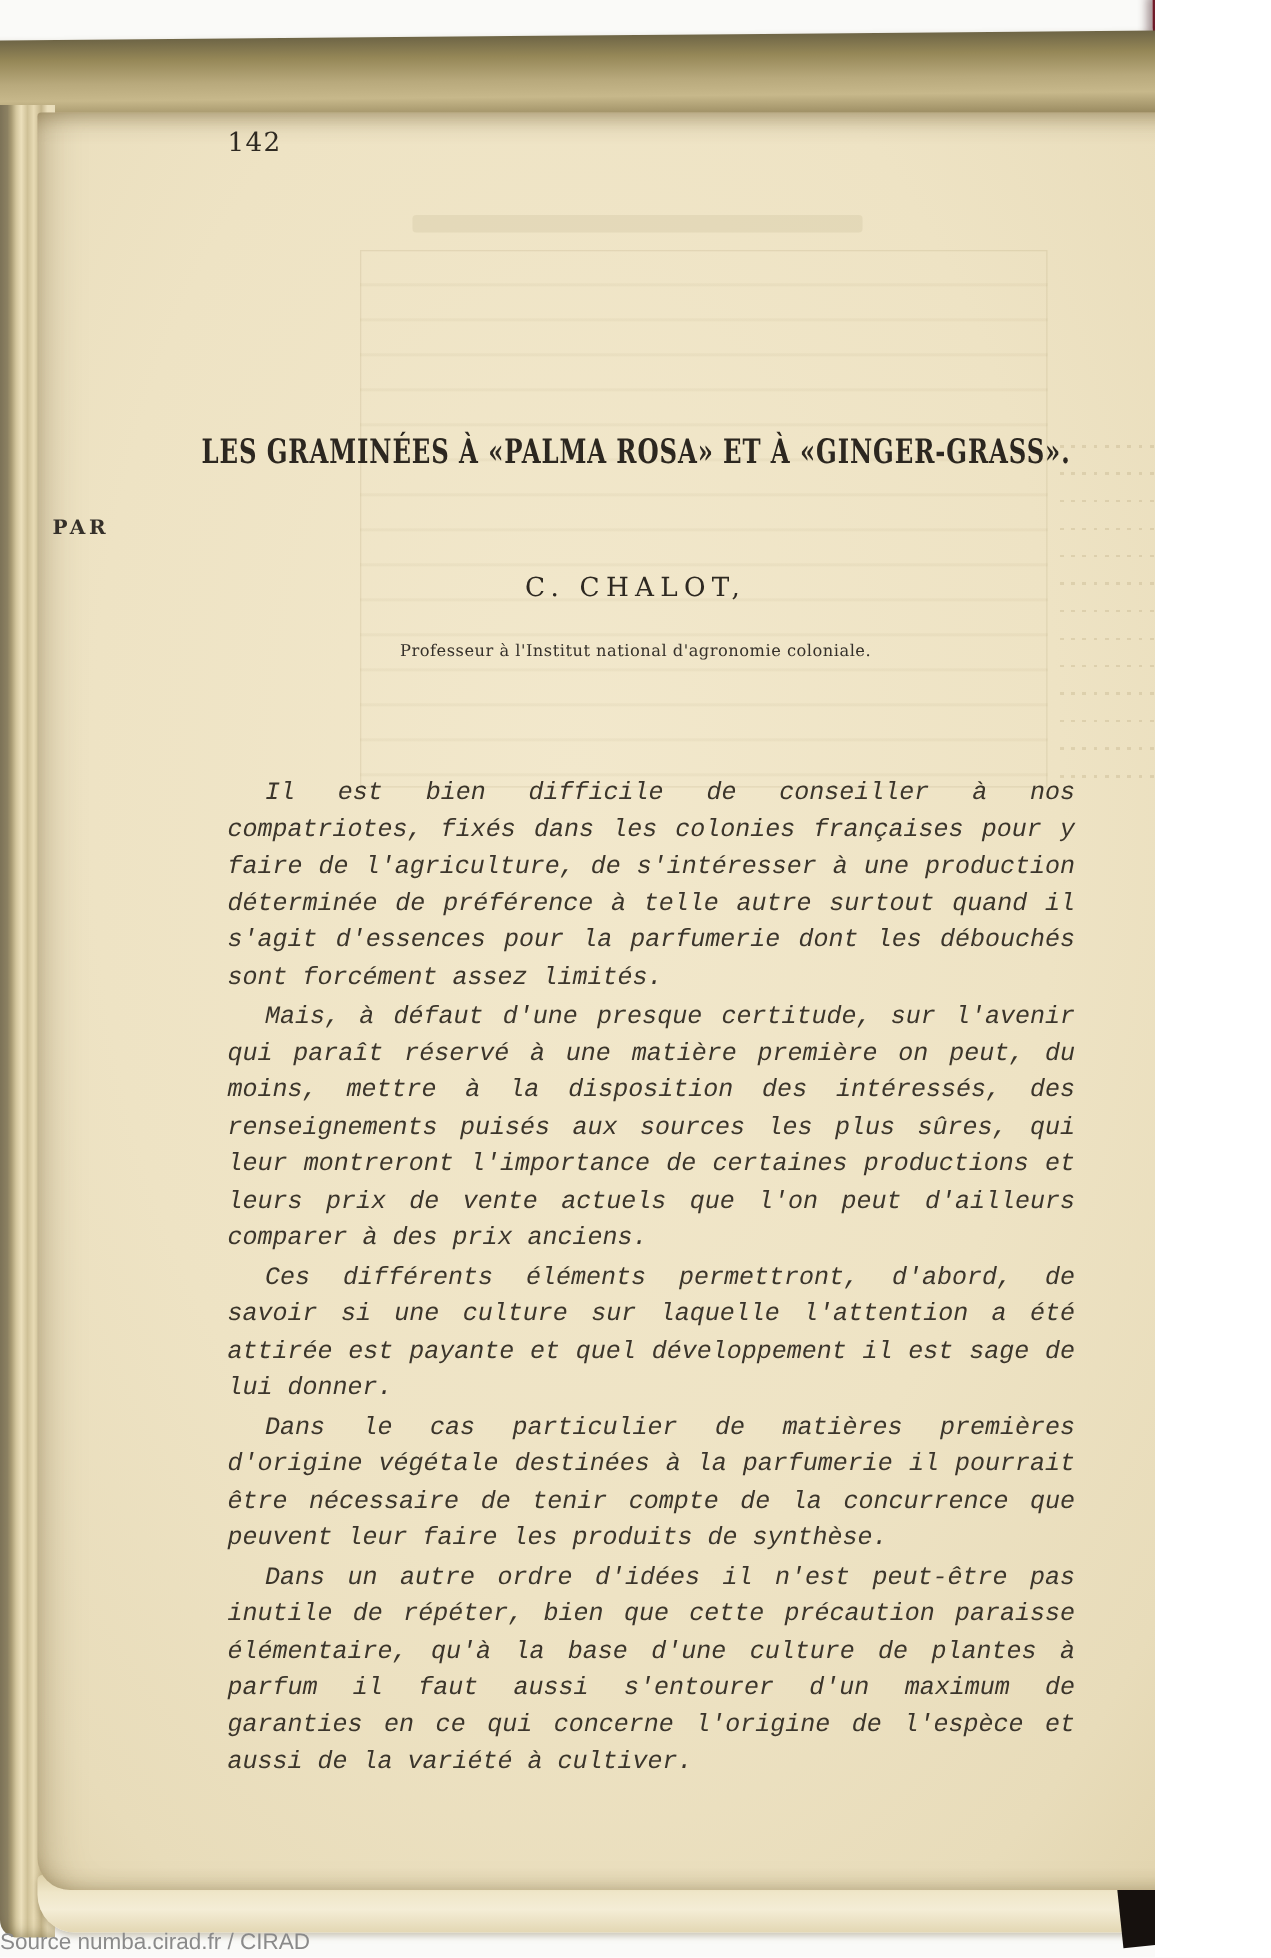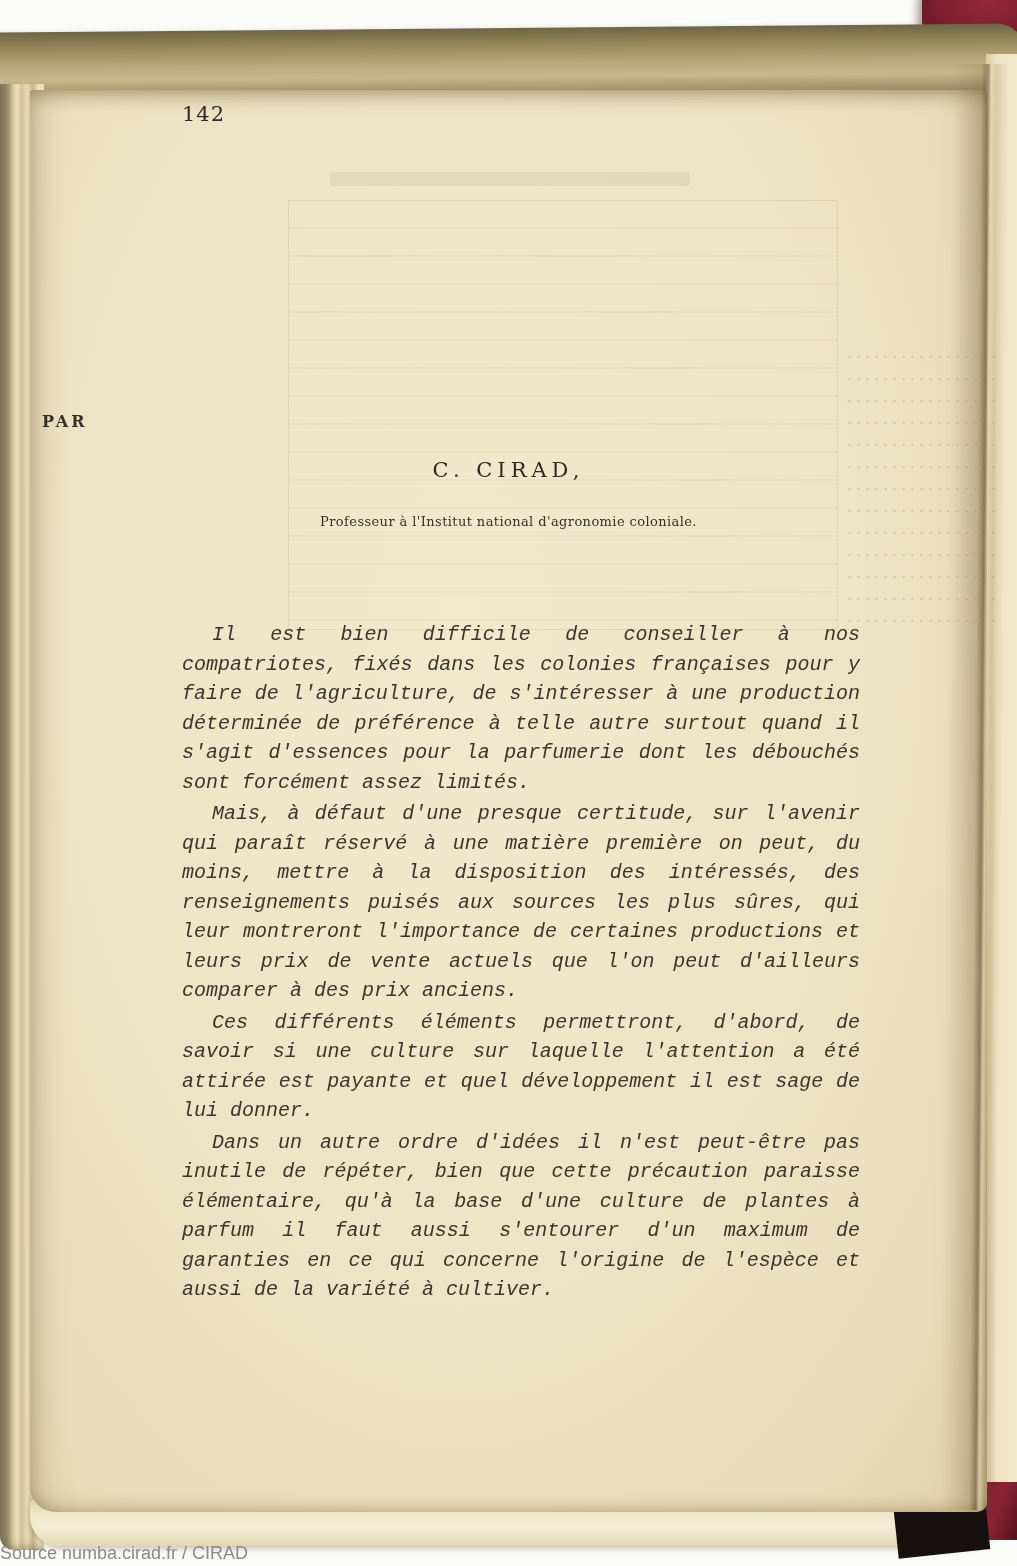--- a/index.html
+++ b/index.html
@@ -1,18 +1,18 @@
 <!DOCTYPE html>
 <html><head>
 <meta charset="utf-8">
 <style>
   html,body { margin:0; padding:0; }
   body { width:1017px; height:1566px; background:#ffffff; font-family:"DejaVu Serif", serif; }
 
-  .scan-root { position:relative; width:1017px; height:1566px; background:#fafaf8; overflow:hidden; }
+  .scan-root { position:relative; width:924px; height:1566px; background:#fafaf8; overflow:hidden; }
 
   
   .cover-top-right {
     position:absolute; left:922px; top:-8px; width:110px; height:52px; z-index:1;
     background: radial-gradient(ellipse at 60% 20%, #93293a 0%, #7c1f2e 55%, #5c141f 100%);
     border-radius: 0 0 0 22px;
     box-shadow: -4px 4px 8px rgba(60,20,25,.45);
   }
   .corner-red-br {
     position:absolute; left:958px; top:1482px; width:62px; height:58px; z-index:3;
@@ -135,29 +135,33 @@
 
   <div class="page-main">
 
     <div class="ghost ghost-heading"></div>
     <div class="ghost ghost-frame"></div>
     <div class="ghost ghost-dots"></div>
 
     <div class="content">
       <div class="page-number">142</div>
 
+      <div class="doc-title">
+        <span>LES GRAMINÉES À «PALMA ROSA» ET À «GINGER-GRASS».</span>
+      </div>
 
       <div class="byline">PAR</div>
-      <div class="author">C. CIRAD,</div>
+      <div class="author">C. CHALOT,</div>
       <div class="author-title">Professeur à l'Institut national d'agronomie coloniale.</div>
 
       <div class="body-text">
         <p>Il est bien difficile de conseiller à nos compatriotes, fixés dans les colonies françaises pour y faire de l'agriculture, de s'intéresser à une production déterminée de préférence à telle autre surtout quand il s'agit d'essences pour la parfumerie dont les débouchés sont forcément assez limités.</p>
         <p>Mais, à défaut d'une presque certitude, sur l'avenir qui paraît réservé à une matière première on peut, du moins, mettre à la disposition des intéressés, des renseignements puisés aux sources les plus sûres, qui leur montreront l'importance de certaines productions et leurs prix de vente actuels que l'on peut d'ailleurs comparer à des prix anciens.</p>
         <p>Ces différents éléments permettront, d'abord, de savoir si une culture sur laquelle l'attention a été attirée est payante et quel développement il est sage de lui donner.</p>
+        <p>Dans le cas particulier de matières premières d'origine végétale destinées à la parfumerie il pourrait être nécessaire de tenir compte de la concurrence que peuvent leur faire les produits de synthèse.</p>
         <p>Dans un autre ordre d'idées il n'est peut-être pas inutile de répéter, bien que cette précaution paraisse élémentaire, qu'à la base d'une culture de plantes à parfum il faut aussi s'entourer d'un maximum de garanties en ce qui concerne l'origine de l'espèce et aussi de la variété à cultiver.</p>
       </div>
     </div>
   </div>
 
   <div class="gutter-crease"></div>
 
   <div class="attribution-bar">
     <span>Source numba.cirad.fr / CIRAD</span>
   </div>

